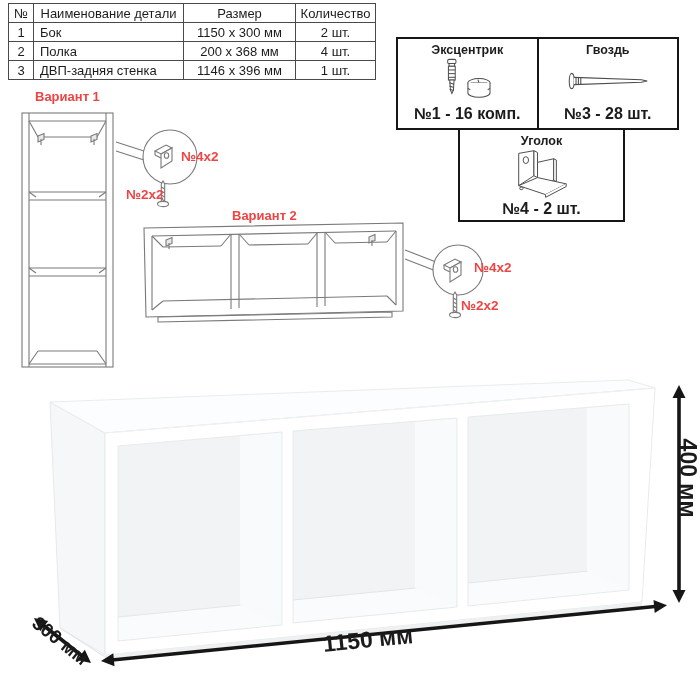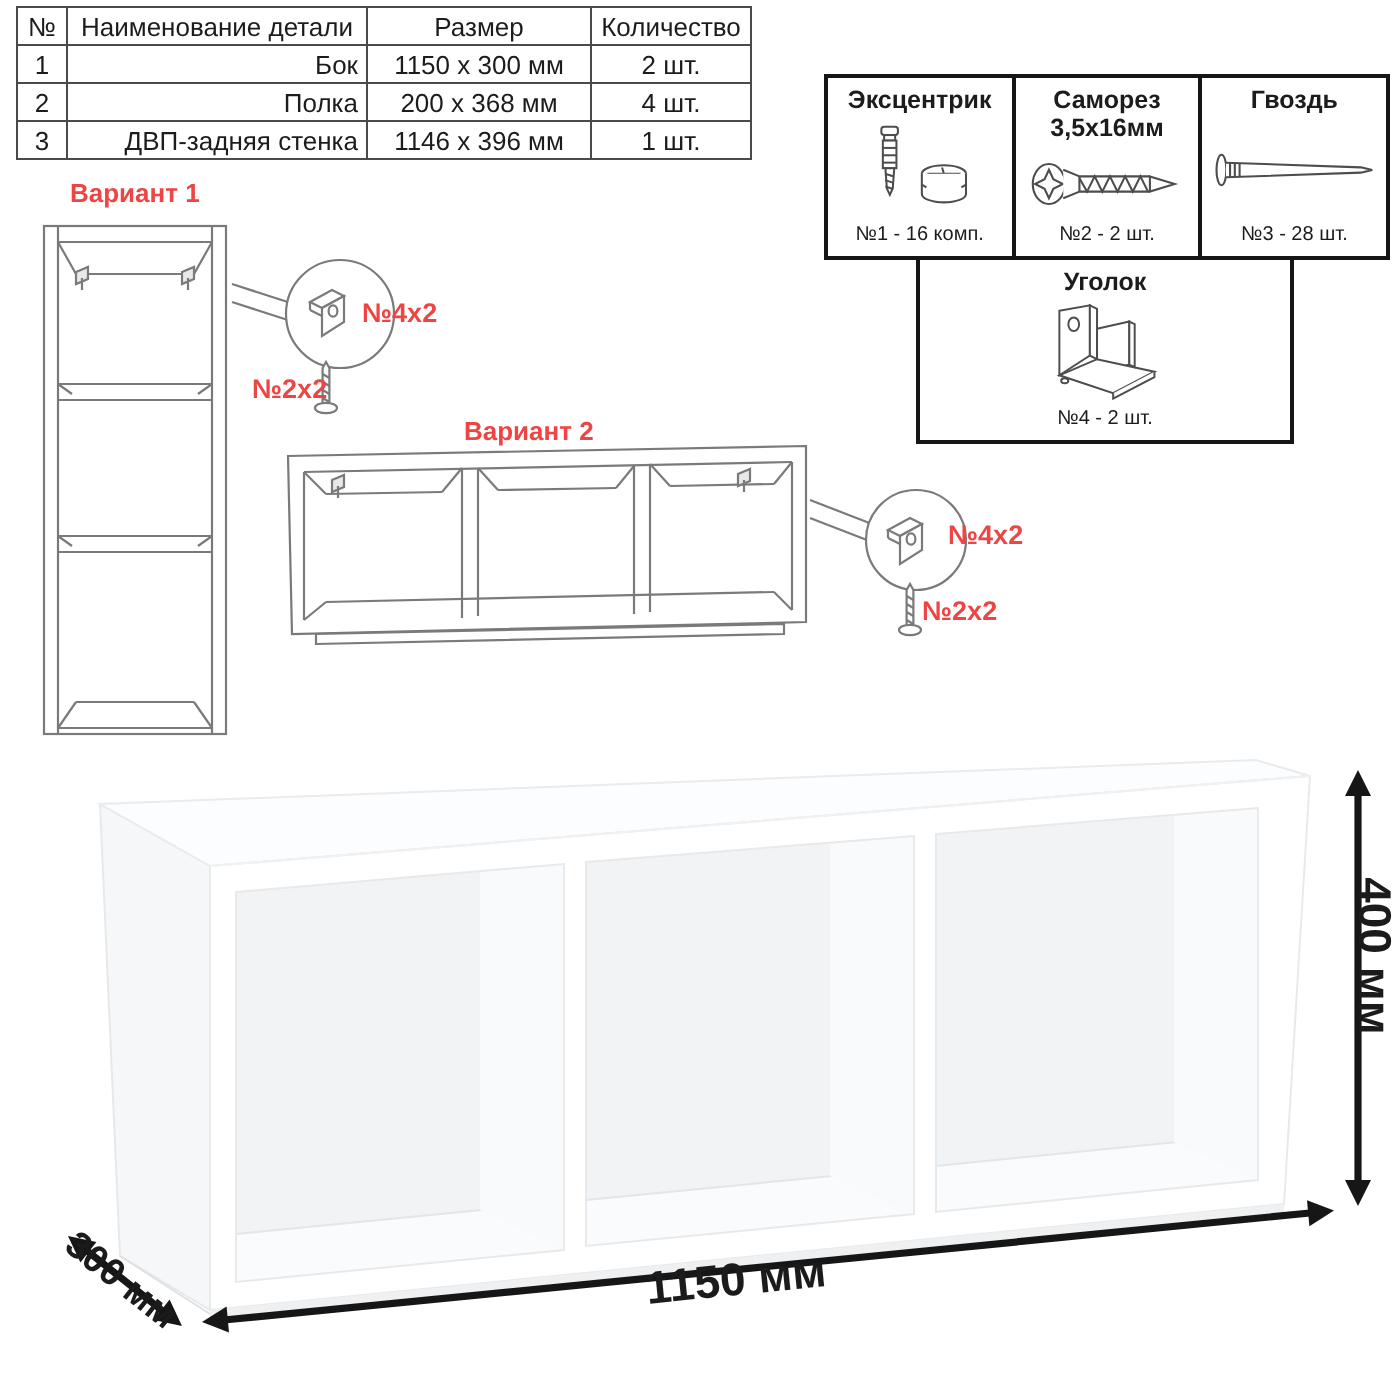--- a/index.html
+++ b/index.html
@@ -8,35 +8,35 @@
     font-family:"Liberation Sans","DejaVu Sans",sans-serif;color:#1c1c1c;
   }
   
   table.parts{
     position:absolute;left:8px;top:3px;border-collapse:collapse;table-layout:fixed;
     font-size:13px;color:#1c1c1c;background:#fff;
   }
   table.parts td{
     border:1px solid #4a4a4a;height:18px;padding:0 4px;text-align:center;white-space:nowrap;overflow:hidden;
   }
-  table.parts td.name{text-align:right;padding-left:6px;}
+  table.parts td.name{text-align:left;padding-left:6px;}
   
   .hw-row{position:absolute;display:flex;background:#fff;border:2px solid #161616;box-sizing:border-box;}
-  .hw-row1{left:412px;top:37px;width:283px;height:93px;}
-  .hw-row2{left:458px;top:128px;width:189px;height:94px;}
+  .hw-row1{left:396px;top:37px;width:283px;height:93px;}
+  .hw-row2{left:458px;top:128px;width:167px;height:94px;}
   .hw-cell{
     flex:1;display:flex;flex-direction:column;align-items:center;box-sizing:border-box;
     border-left:2px solid #161616;min-width:0;
   }
   .hw-cell:first-child{border-left:none;}
   .hw-title{font-size:12.5px;font-weight:bold;line-height:1.12;margin-top:4px;text-align:center;white-space:nowrap;}
   .hw-title2{font-size:12.5px;font-weight:bold;line-height:1.12;text-align:center;white-space:nowrap;}
   .hw-title2:empty{display:none;}
   .hw-icon{flex:1;display:flex;align-items:center;justify-content:center;}
-  .hw-caption{font-size:10px;font-weight:normal;margin-bottom:5px;white-space:nowrap;}
+  .hw-caption{font-size:16px;font-weight:bold;margin-bottom:5px;white-space:nowrap;}
   
   .lbl{position:absolute;font-weight:bold;white-space:nowrap;color:#ef4444;}
   .variant-title{font-size:13px;}
   .callout-lbl{font-size:13.5px;text-align:center;}
   .dim{font-size:23px;color:#1b1b1b;}
   .dim-depth{font-size:19px;}
   svg.overlay{position:absolute;left:0;top:0;}
 </style>
 </head>
 <body>
@@ -97,35 +97,20 @@
           <line x1="39" y1="27" x2="57" y2="27"></line>
             <line x1="47" y1="23.6" x2="49" y2="30.4"></line>
           <path d="M36,27 v11 a12,4.6 0 0 0 24,0 v-11" fill="#fff" stroke="#4d4d4d"></path>
           <line x1="36" y1="33" x2="38.5" y2="34.5"></line>
             <line x1="60" y1="33" x2="57.5" y2="34.5"></line>
         </svg>
       </div>
       <div class="hw-caption">№1 - 16 комп.</div>
     </div>
     <div class="hw-cell">
-      <div class="hw-title">Саморез</div>
-      <div class="hw-title2">3,5х16мм</div>
-      <div class="hw-icon">
-        <svg width="80" height="30" viewBox="0 0 84 30" fill="none" stroke="#4d4d4d" stroke-width="1.1">
-          <ellipse cx="11" cy="15" rx="8.5" ry="10.5" fill="#fff"></ellipse>
-          <path d="M11,7.5 l2.3,5 l5,2.5 l-5,2.5 l-2.3,5 l-2.3,-5 l-5,-2.5 l5,-2.5 z" fill="#fff"></path>
-          <path d="M18.5,7.5 L27,11 L27,19 L18.5,22.5" fill="#fff"></path>
-          <path d="M27,11 H64 M27,19 H64"></path>
-          <path d="M27,12 l4,7 l4,-8 l4,8 l4,-8 l4,8 l4,-8 l4,8 l4,-8 l4,8"></path>
-          <path d="M64,11 L77,15 L64,19 z" fill="#fff"></path>
-        </svg>
-      </div>
-      <div class="hw-caption">№2 - 2 шт.</div>
-    </div>
-    <div class="hw-cell">
       <div class="hw-title">Гвоздь</div>
       <div class="hw-icon">
         <svg width="84" height="24" viewBox="0 0 88 24" fill="none" stroke="#4d4d4d" stroke-width="1.1">
           <ellipse cx="6" cy="12" rx="2.6" ry="8" fill="#fff"></ellipse>
           <path d="M8.4,8.2 L79,10.6 L85,12 L79,13.4 L8.4,15.8" fill="#fff"></path>
           <line x1="10.5" y1="8.2" x2="10.5" y2="15.8"></line>
             <line x1="13" y1="8.4" x2="13" y2="15.6"></line>
             <line x1="15.5" y1="8.5" x2="15.5" y2="15.5"></line>
         </svg>
       </div>

